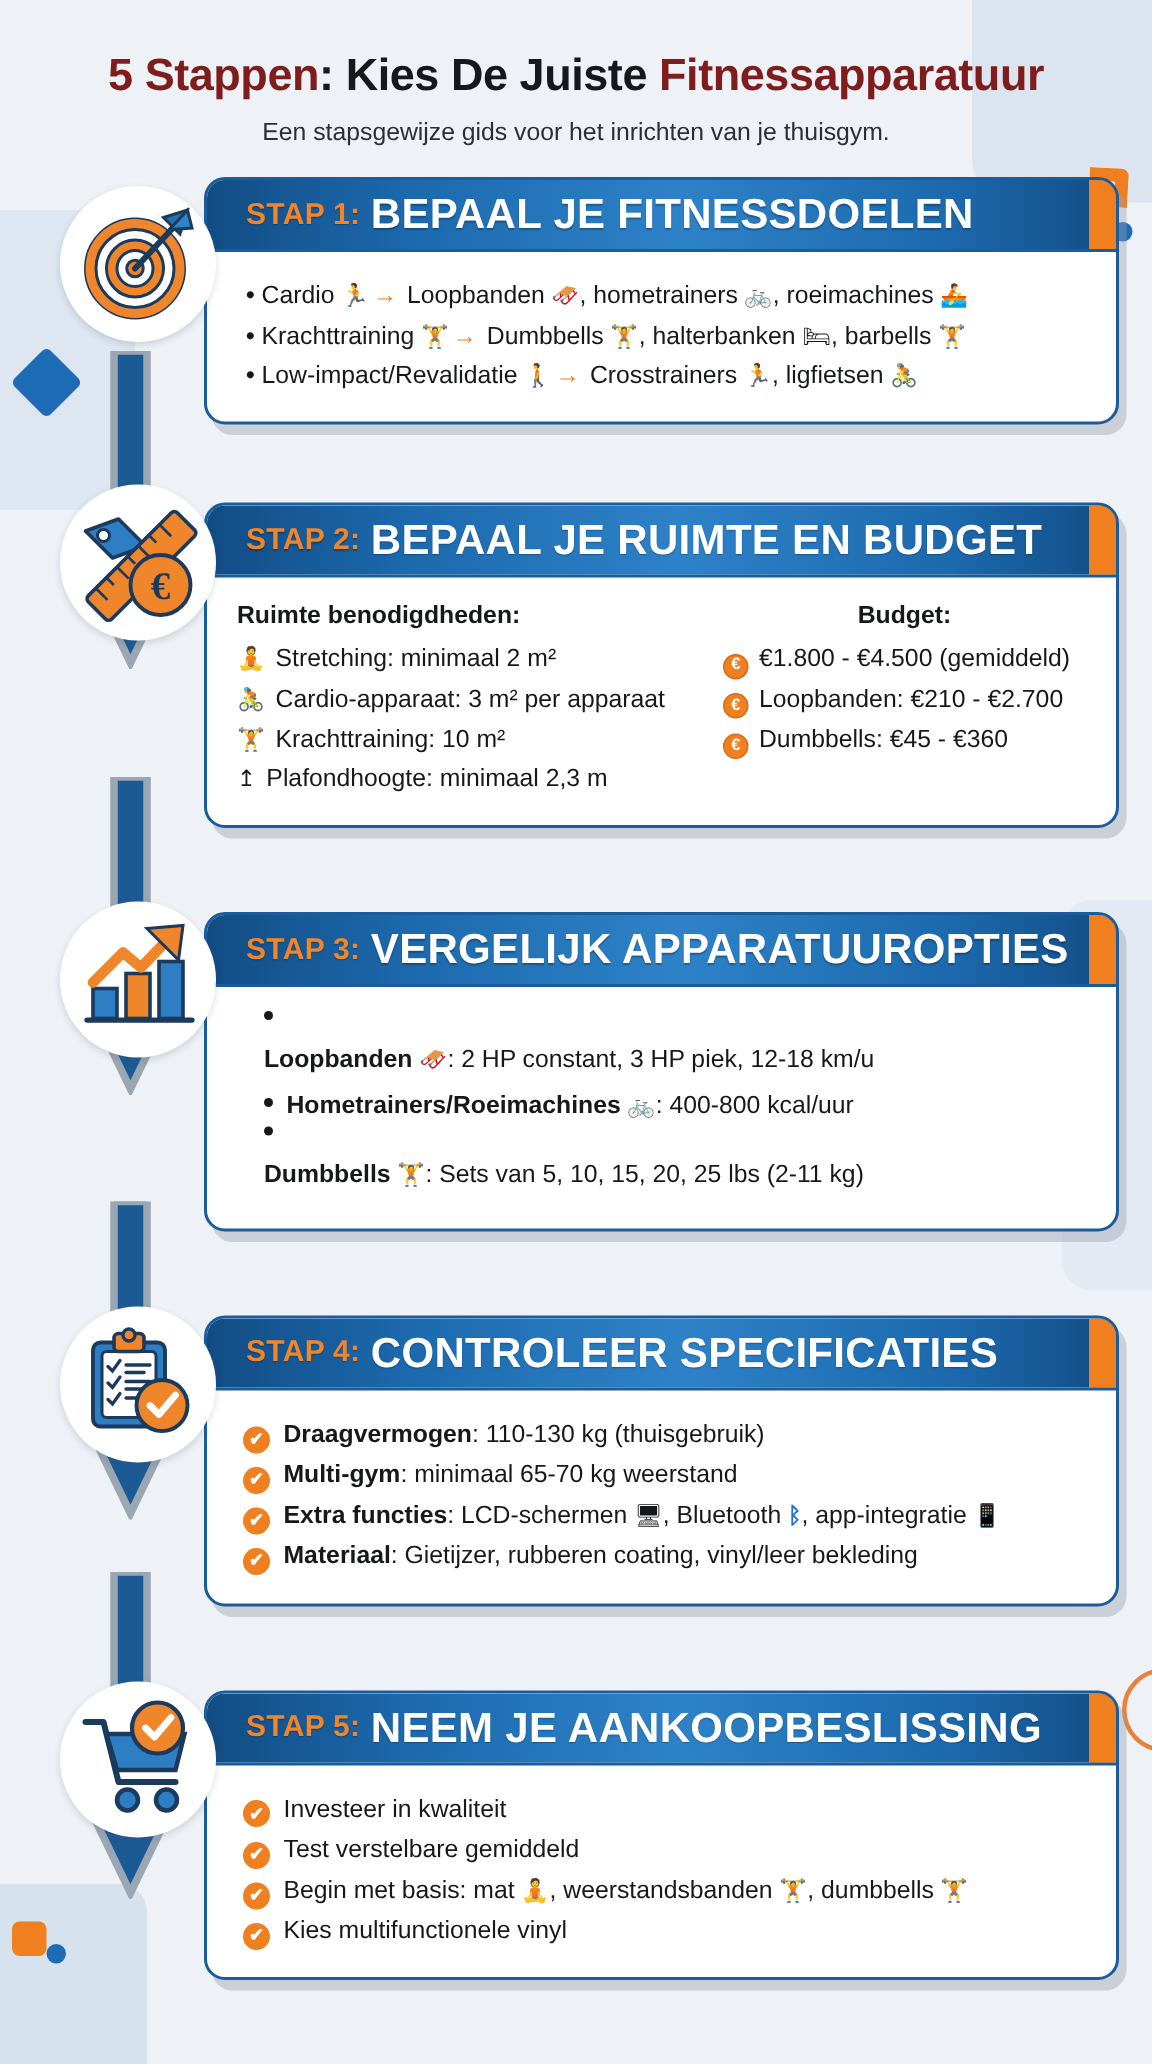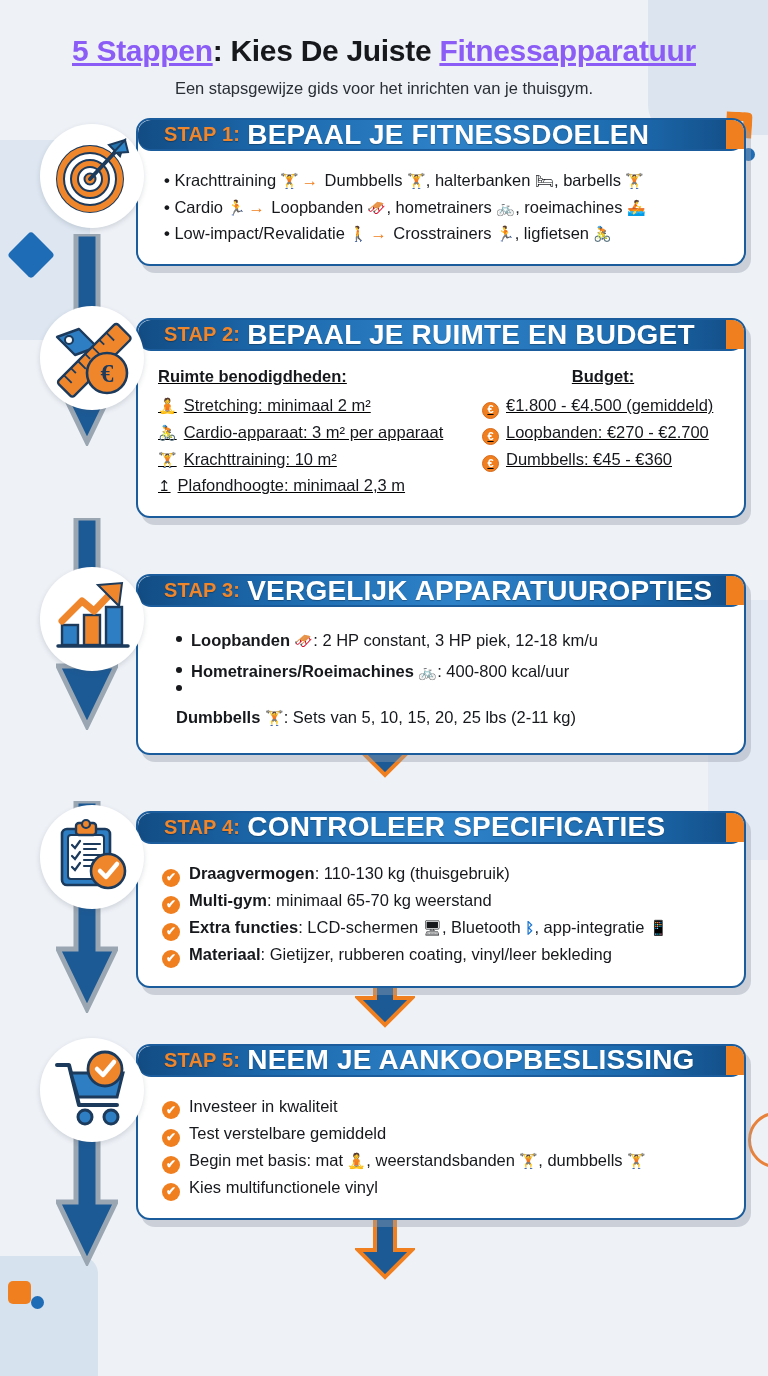--- a/index.html
+++ b/index.html
@@ -74,21 +74,21 @@
     border: 3px solid #e8813a;
   }
 
   
   .page { position: relative; z-index: 2; }
   .header { text-align: center; padding: 34px 20px 0; }
   .title {
     font-size: 30px; font-weight: bold; letter-spacing: -0.3px;
     line-height: 1.1; white-space: nowrap;
   }
-  .title .t-blue { color: #8b5cf6; text-decoration: underline; }
+  .title .t-blue { color: #7f1d1d; }
   .title .t-dark { color: #16181c; }
   .subtitle {
     margin-top: 12px; font-size: 16.5px; color: #2a2f36;
   }
 
   
   .flow { position: relative; margin-top: 20px; }
 
   .step { position: relative; margin: 0 22px 0 40px; }
 
@@ -96,26 +96,25 @@
     position: relative; z-index: 3;
     background: #ffffff;
     border: 2.5px solid #1a5c9c;
     border-radius: 14px;
     margin-left: 96px;
     box-shadow: 5px 7px 0 rgba(150,160,172,.40);
     overflow: hidden;
   }
   .card-head {
     position: relative;
-    height: 31px;
+    height: 48px;
     background: linear-gradient(90deg,#124c84 0%, #1c69ad 22%, #2e82c8 52%, #1c69ad 82%, #124c84 100%);
     display: flex; align-items: center;
     padding-left: 26px;
     border-bottom: 2.5px solid #1a5c9c;
-    border-radius: 13px;
   }
   .card-head:after {
     content: ""; position: absolute; right: 0; top: 0;
     width: 18px; height: 100%;
     background: #f07f1f;
     border-radius: 0 10px 0 0;
   }
   .head-step {
     color: #f0862c; font-weight: bold; font-size: 20px;
     letter-spacing: .2px; margin-right: 7px;
@@ -279,25 +278,25 @@
       </div>
       <div class="card">
         <div class="card-head">
           <span class="head-step">STAP 1:</span>
           <span class="head-title">BEPAAL JE FITNESSDOELEN</span>
         </div>
         <div class="card-body">
           <ul class="plain">
             <li>
               <span class="b-dot">•</span>
-              <span>Krachttraining </span><span class="gl">🏋</span><span class="arrow-or">→</span><span> Dumbbells </span><span class="gl">🏋</span><span>, halterbanken </span><span class="gl">🛏</span><span>, barbells </span><span class="gl">🏋</span>
+              <span>Cardio </span><span class="gl">🏃</span><span class="arrow-or">→</span><span> Loopbanden </span><span class="gl">🛷</span><span>, hometrainers </span><span class="gl">🚲</span><span>, roeimachines </span><span class="gl">🚣</span>
             </li>
             <li>
               <span class="b-dot">•</span>
-              <span>Cardio </span><span class="gl">🏃</span><span class="arrow-or">→</span><span> Loopbanden </span><span class="gl">🛷</span><span>, hometrainers </span><span class="gl">🚲</span><span>, roeimachines </span><span class="gl">🚣</span>
+              <span>Krachttraining </span><span class="gl">🏋</span><span class="arrow-or">→</span><span> Dumbbells </span><span class="gl">🏋</span><span>, halterbanken </span><span class="gl">🛏</span><span>, barbells </span><span class="gl">🏋</span>
             </li>
             <li>
               <span class="b-dot">•</span>
               <span>Low-impact/Revalidatie </span><span class="gl">🚶</span><span class="arrow-or">→</span><span> Crosstrainers </span><span class="gl">🏃</span><span>, ligfietsen </span><span class="gl">🚴</span>
             </li>
           </ul>
         </div>
       </div>
     </div>
 
@@ -320,21 +319,21 @@
           </g>
           <circle cx="58" cy="58" r="20" fill="#f0862c" stroke="#1b3a5c" stroke-width="2.6"></circle>
           <text x="58" y="67" font-size="26" font-family="'Liberation Serif',serif" font-weight="bold" fill="#1b3a5c" text-anchor="middle">€</text>
         </svg>
       </div>
       <div class="card">
         <div class="card-head">
           <span class="head-step">STAP 2:</span>
           <span class="head-title">BEPAAL JE RUIMTE EN BUDGET</span>
         </div>
-        <div class="card-body two-col" style="padding-left:20px;text-decoration:underline;">
+        <div class="card-body two-col" style="padding-left:20px;">
           <div class="col-l">
             <div class="col-h">Ruimte benodigdheden:</div>
             <div class="row-line">
                 <span class="gl">🧘</span>
                 <span>Stretching: minimaal 2 m²</span>
               </div>
             <div class="row-line">
                 <span class="gl">🚴</span>
                 <span>Cardio-apparaat: 3 m² per apparaat</span>
               </div>
@@ -348,21 +347,21 @@
               </div>
           </div>
           <div class="col-r">
             <div class="col-h">Budget:</div>
             <div class="row-line">
                 <span class="euro-badge">€</span>
                 <span>€1.800 - €4.500 (gemiddeld)</span>
               </div>
             <div class="row-line">
                 <span class="euro-badge">€</span>
-                <span>Loopbanden: €270 - €2.700</span>
+                <span>Loopbanden: €210 - €2.700</span>
               </div>
             <div class="row-line">
                 <span class="euro-badge">€</span>
                 <span>Dumbbells: €45 - €360</span>
               </div>
           </div>
         </div>
       </div>
     </div>
 
@@ -376,21 +375,21 @@
           <path d="M12 44 L32 24 L44 34 L66 11" fill="none" stroke="#f0862c" stroke-width="7" stroke-linecap="round" stroke-linejoin="round"></path>
           <path d="M48 8 L72 6 L69 29 Z" fill="#f0862c" stroke="#1b3a5c" stroke-width="2"></path>
         </svg>
       </div>
       <div class="card">
         <div class="card-head">
           <span class="head-step">STAP 3:</span>
           <span class="head-title">VERGELIJK APPARATUUROPTIES</span>
         </div>
         <div class="card-body" style="padding-left:38px;">
-          <div class="li-row" style="margin:4px 0;">
+          <div class="li-row" style="margin:4px 0;flex-direction:column;">
             <span class="bull-dot"></span>
             <span><b>Loopbanden</b> <span class="gl">🛷</span><span>: 2 HP constant, 3 HP piek, 12-18 km/u</span></span>
           </div>
           <div class="li-row" style="margin:4px 0;text-align:center;">
             <span class="bull-dot"></span>
             <span><b>Hometrainers/Roeimachines</b> <span class="gl">🚲</span><span>: 400-800 kcal/uur</span></span>
           </div>
           <div class="li-row" style="margin:4px 0;flex-direction:column;">
             <span class="bull-dot"></span>
             <span><b>Dumbbells</b> <span class="gl">🏋</span><span>: Sets van 5, 10, 15, 20, 25 lbs (2-11 kg)</span></span>

